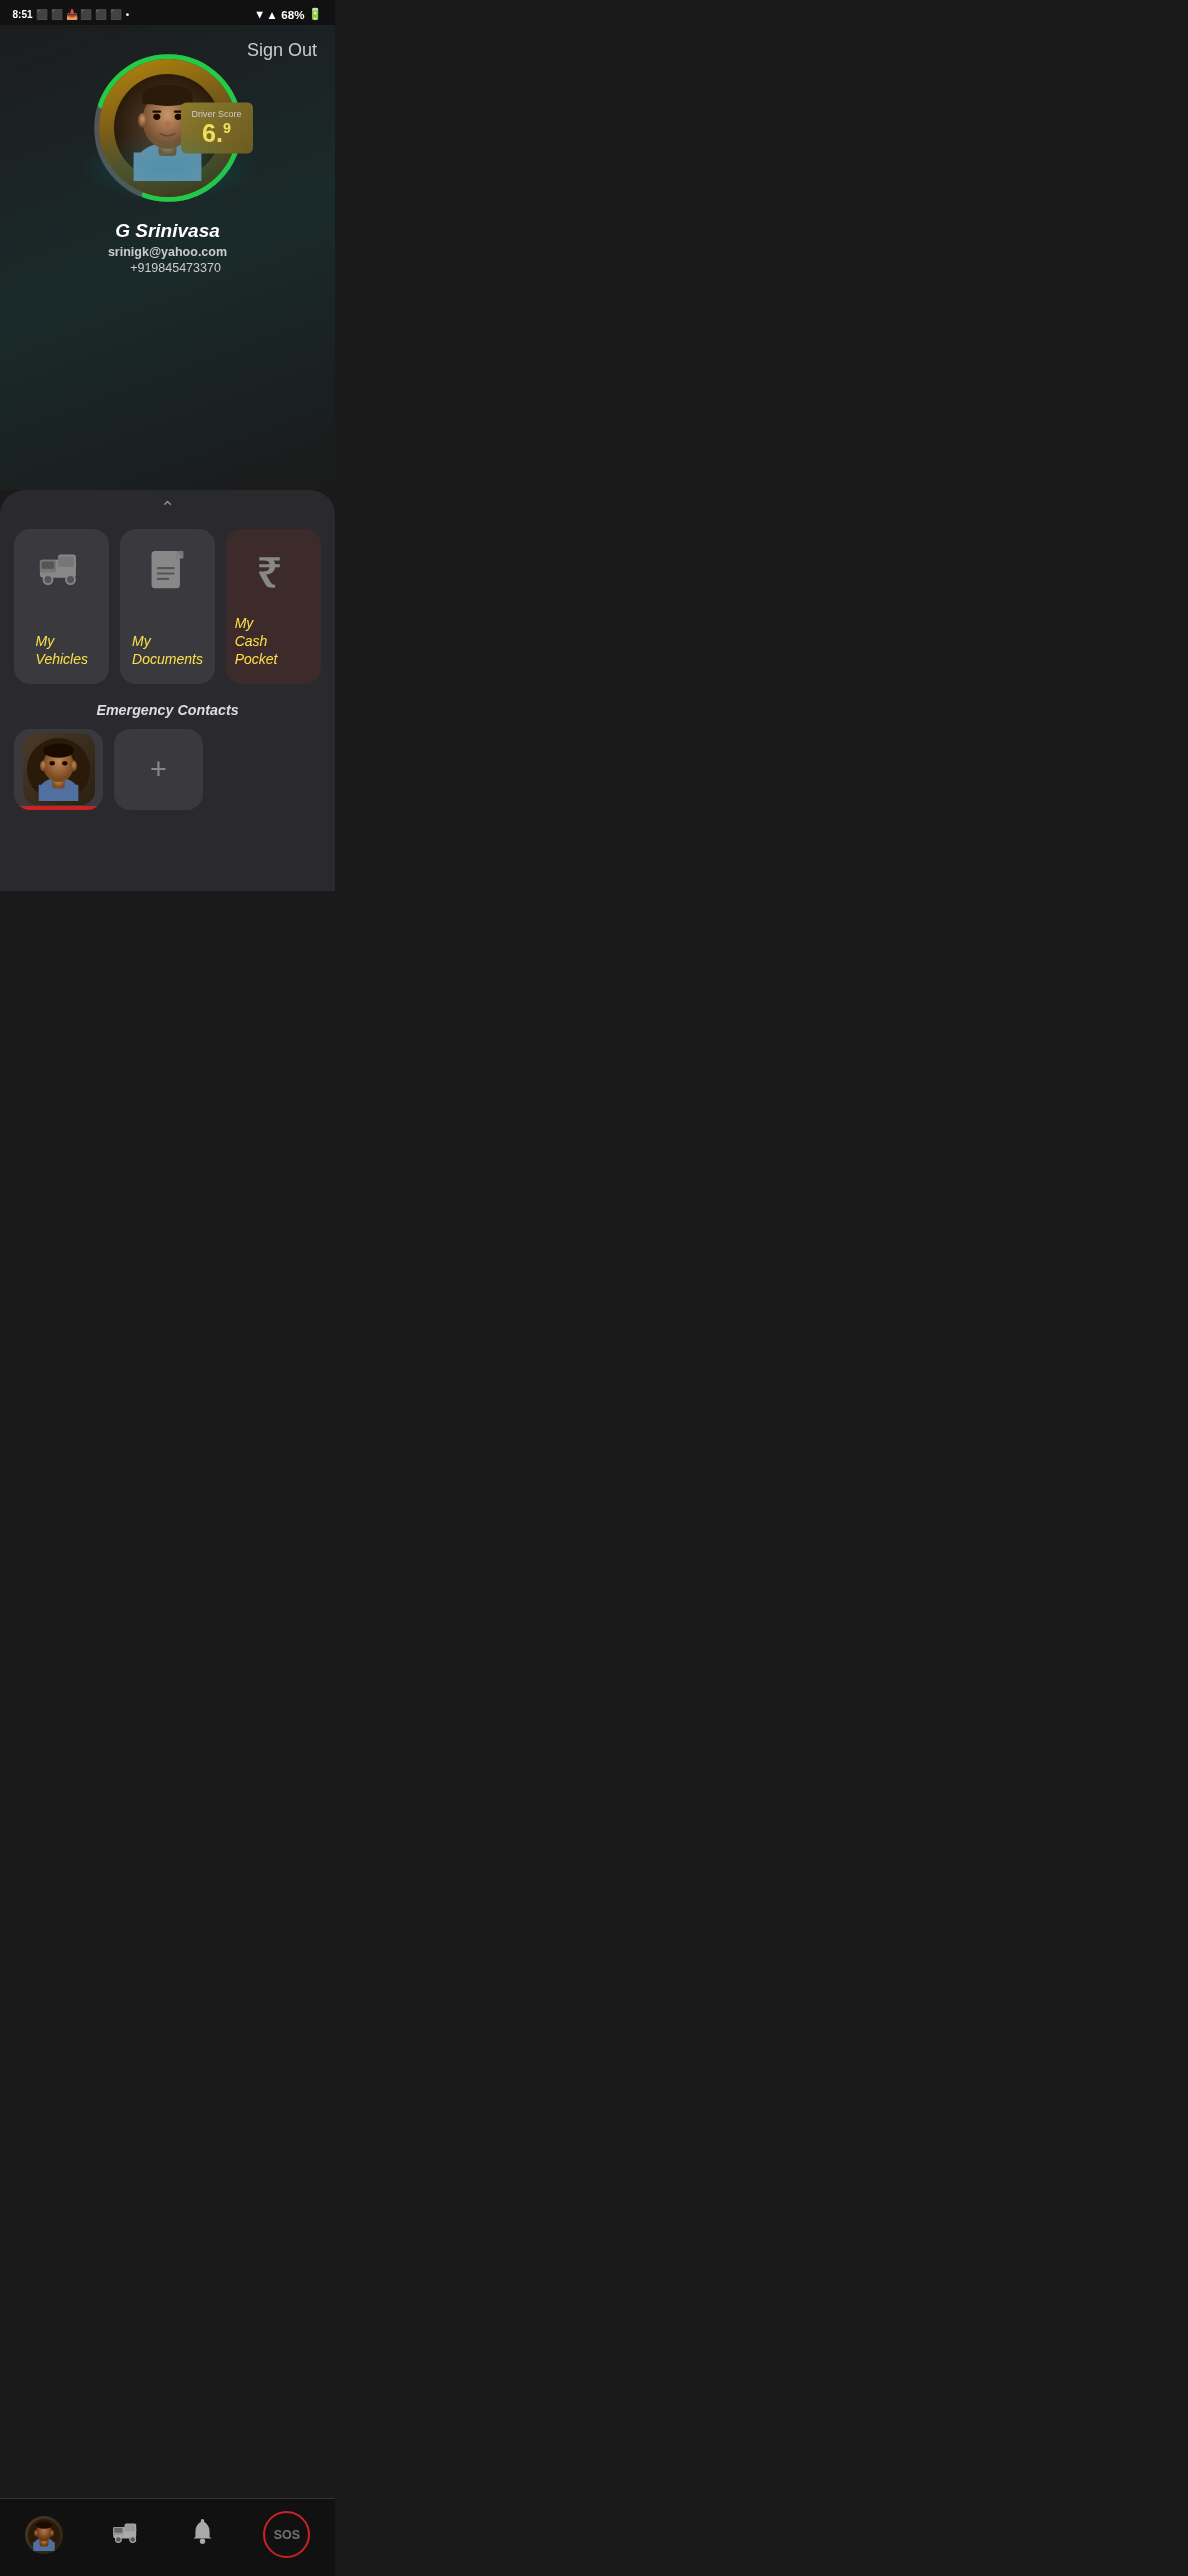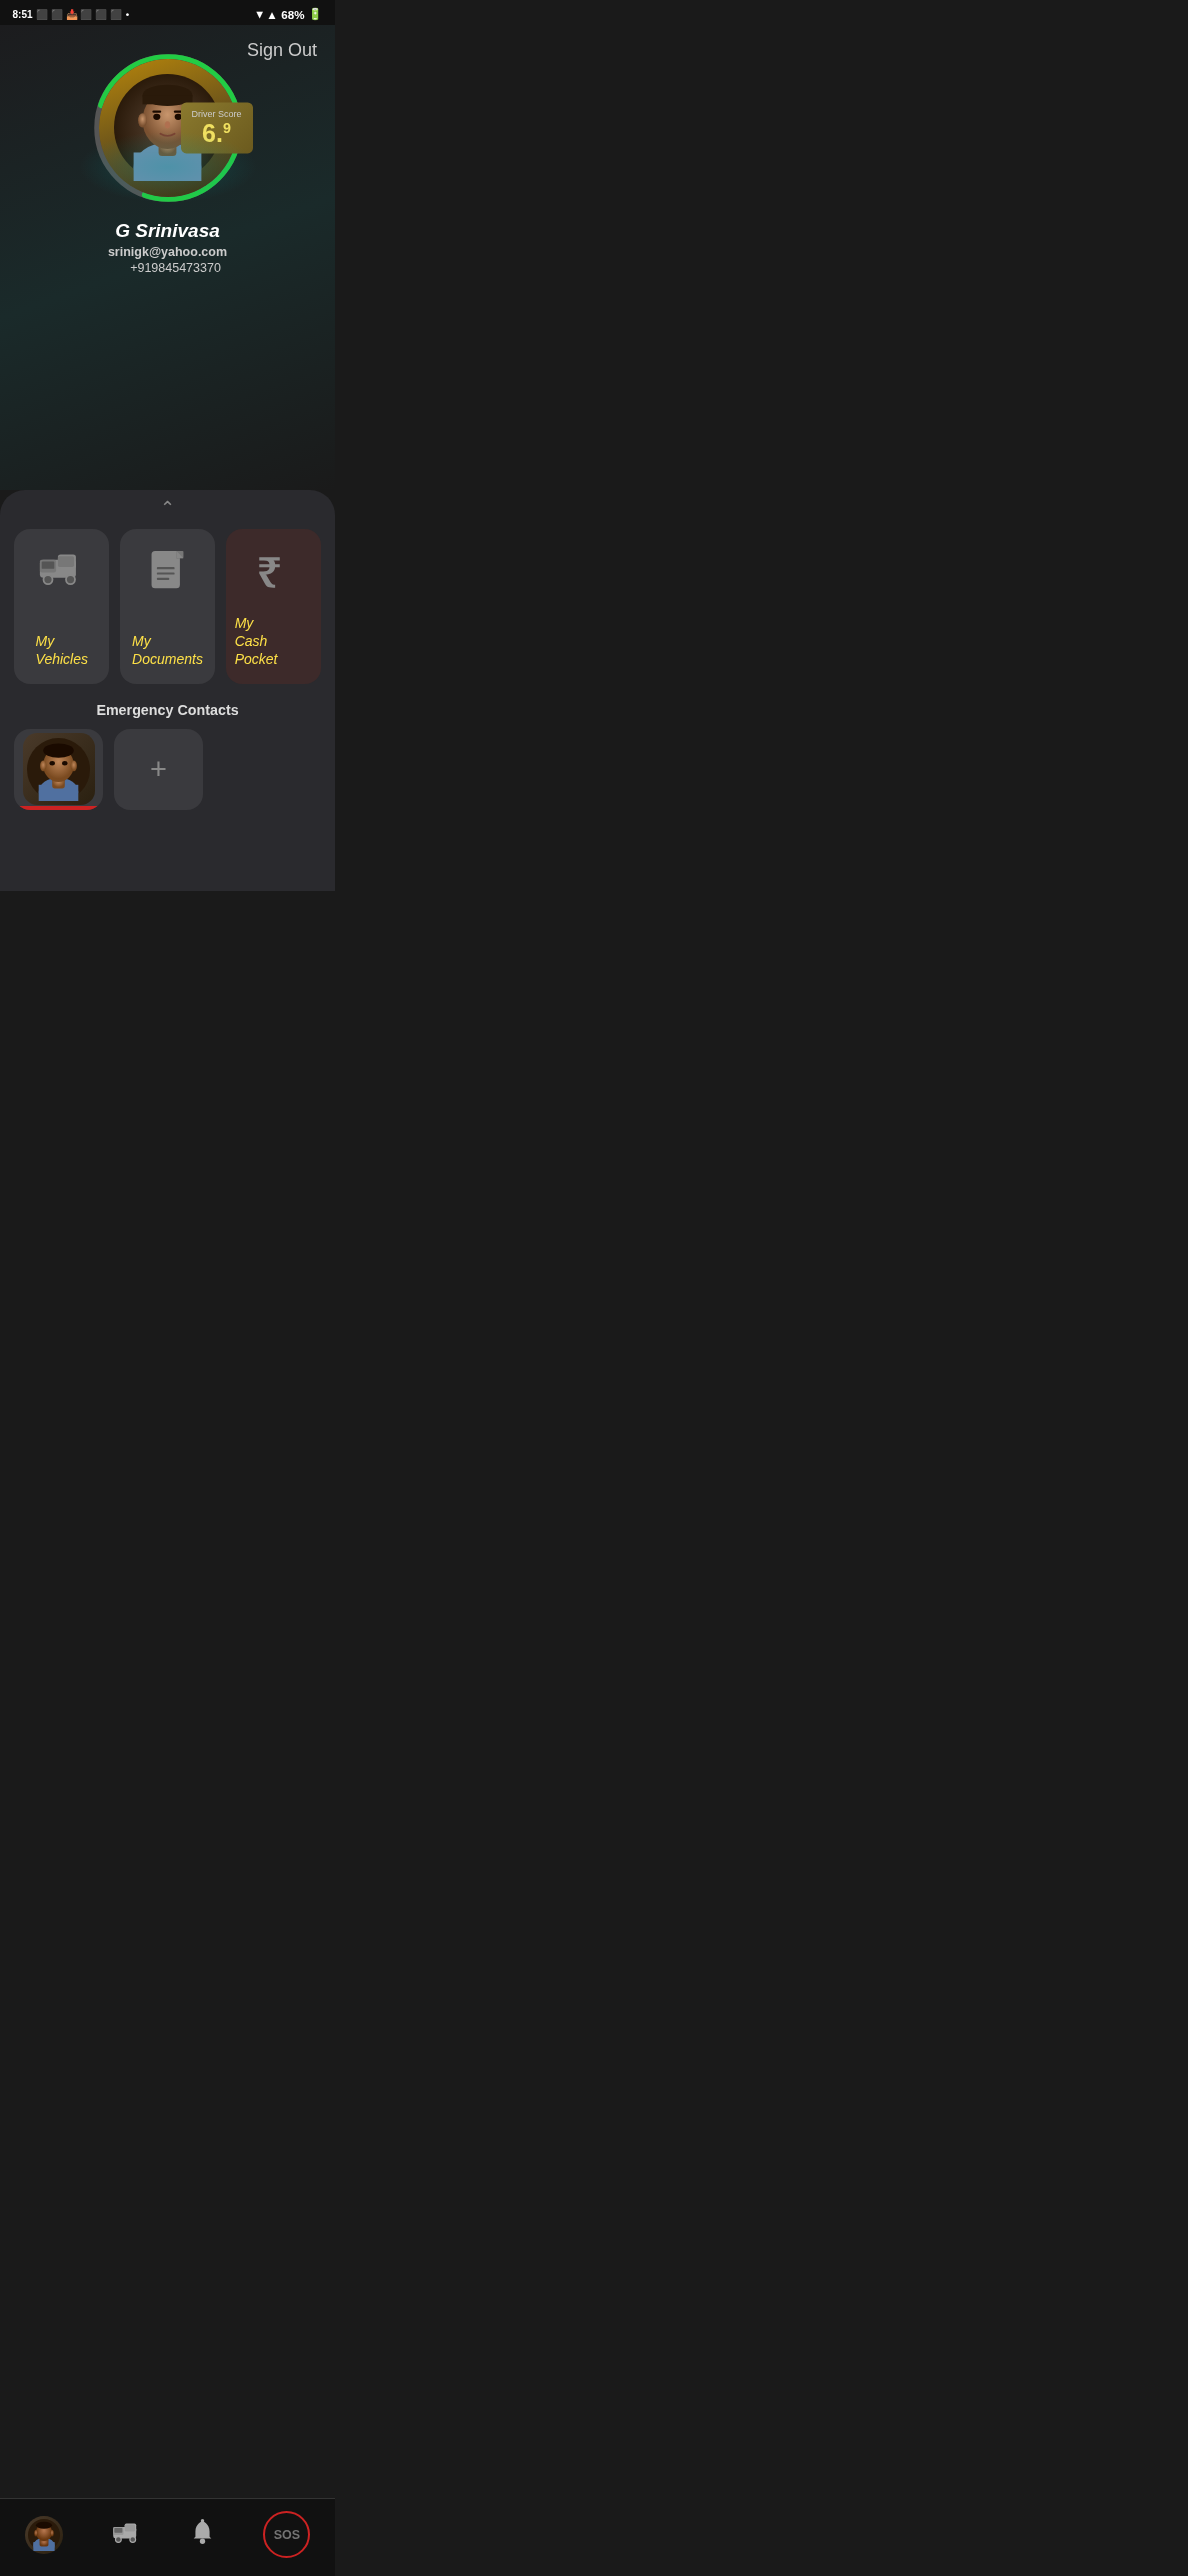--- a/index.html
+++ b/index.html
@@ -202,20 +202,21 @@
     .menu-label {
       font-size: 14px;
       color: #fde047;
       line-height: 1.3;
       font-style: italic;
     }
 
     
     .section-title {
       font-size: 14.3px;
+      font-style: italic;
       font-weight: 600;
       color: #ddd;
       text-align: center;
       margin-bottom: 10.7px;
     }
 
     .contacts-row {
       display: flex;
       gap: 10.7px;
     }

